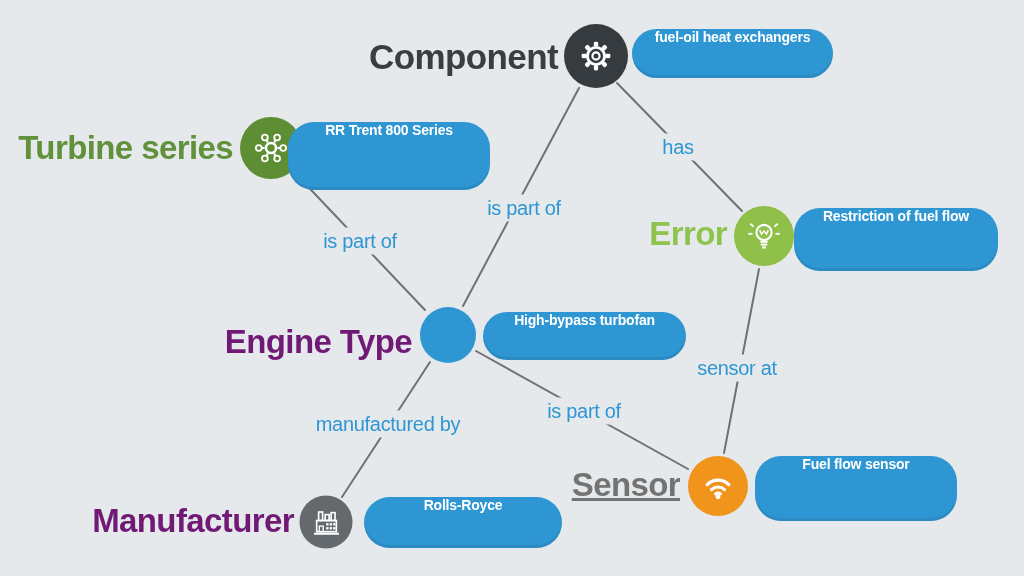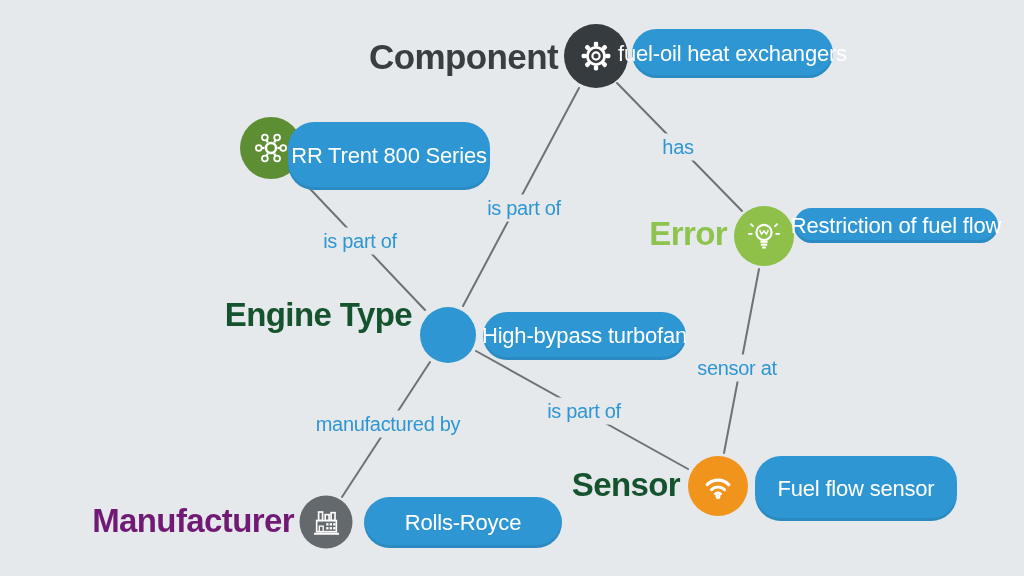--- a/index.html
+++ b/index.html
@@ -42,48 +42,48 @@
     border-radius:50%;
     display:flex;align-items:center;justify-content:center;
     transform:translate(-50%,-50%);
   }
   .circle svg{display:block;}
   .pill{
     position:absolute;
     background:var(--blue);
     border-radius:26px;
     color:#fff;
-    font-weight:normal;
-    font-size:22px;
+    font-weight:bold;
+    font-size:14px;
     letter-spacing:-0.2px;
-    display:flex;align-items:center;justify-content:center;
+    display:flex;justify-content:center;
     white-space:nowrap;
     box-shadow:inset 0 -3px 0 rgba(0,0,0,0.08);
   }
 
   
   .lbl-component   {right:466px; top:57px;  color:#383e41; font-size:35px;}
   .lbl-turbine     {right:791px; top:148px; color:#61913a;}
   .lbl-error       {right:297px; top:234px; color:#8ec34e;}
-  .lbl-engine      {right:612px; top:315px; color:#14532d;}
-  .lbl-sensor      {right:344px; top:485px; color:#14532d;}
+  .lbl-engine      {right:612px; top:342px; color:#701a75;}
+  .lbl-sensor      {right:344px; top:485px; color:#737373;text-decoration:underline;}
   .lbl-manufacturer{right:730px; top:521px; color:#701a75;}
 
   
   .cir-component   {left:596px; top:56px;  width:64px; height:64px; background:#353b3e;}
   .cir-turbine     {left:271px; top:148px; width:62px; height:62px; background:#5d8e34;}
   .cir-error       {left:764px; top:236px; width:60px; height:60px; background:#8ec04a;}
   .cir-engine      {left:448px; top:335px; width:56px; height:56px; background:#2e96d2;}
   .cir-sensor      {left:718px; top:486px; width:60px; height:60px; background:#f0941c;}
   .cir-manufacturer{left:326px; top:522px; width:53px; height:53px; background:#63696d;}
 
   
   .pill-component   {left:632px; top:29px;  width:201px; height:49px;}
   .pill-turbine     {left:288px; top:122px; width:202px; height:68px;}
-  .pill-error       {left:794px; top:208px; width:204px; height:35px;}
+  .pill-error       {left:794px; top:208px; width:204px; height:63px;}
   .pill-engine      {left:483px; top:312px; width:203px; height:48px;}
   .pill-sensor      {left:755px; top:456px; width:202px; height:65px;}
   .pill-manufacturer{left:364px; top:497px; width:198px; height:51px;}
 
   
   .el-0{left:360px; top:241px;}
   .el-1{left:524px; top:208px;}
   .el-2{left:678px; top:147px;}
   .el-3{left:737px; top:368px;}
   .el-4{left:584px; top:411px;}
@@ -126,20 +126,21 @@
         </g>
         <circle cx="32" cy="32" r="12" fill="none" stroke="#fff" stroke-width="4"></circle>
         <circle cx="32" cy="32" r="5" fill="none" stroke="#fff" stroke-width="3"></circle>
       </svg>
     </span>
   </div>
   <div class="pill pill-component">
     <span>fuel-oil heat exchangers</span>
   </div>
 
+  <div class="node-label lbl-turbine">Turbine series</div>
   <div class="circle cir-turbine">
     <span>
       <svg width="46" height="46" viewBox="0 0 64 64" fill="none" stroke="#fff">
         <circle cx="32" cy="32" r="7" stroke-width="3.5"></circle>
         <g stroke-width="3">
           <line x1="41" y1="32" x2="45" y2="32"></line>
           <line x1="36.5" y1="39.8" x2="38.5" y2="43.3"></line>
           <line x1="27.5" y1="39.8" x2="25.5" y2="43.3"></line>
           <line x1="23" y1="32" x2="19" y2="32"></line>
           <line x1="27.5" y1="24.2" x2="25.5" y2="20.7"></line>

